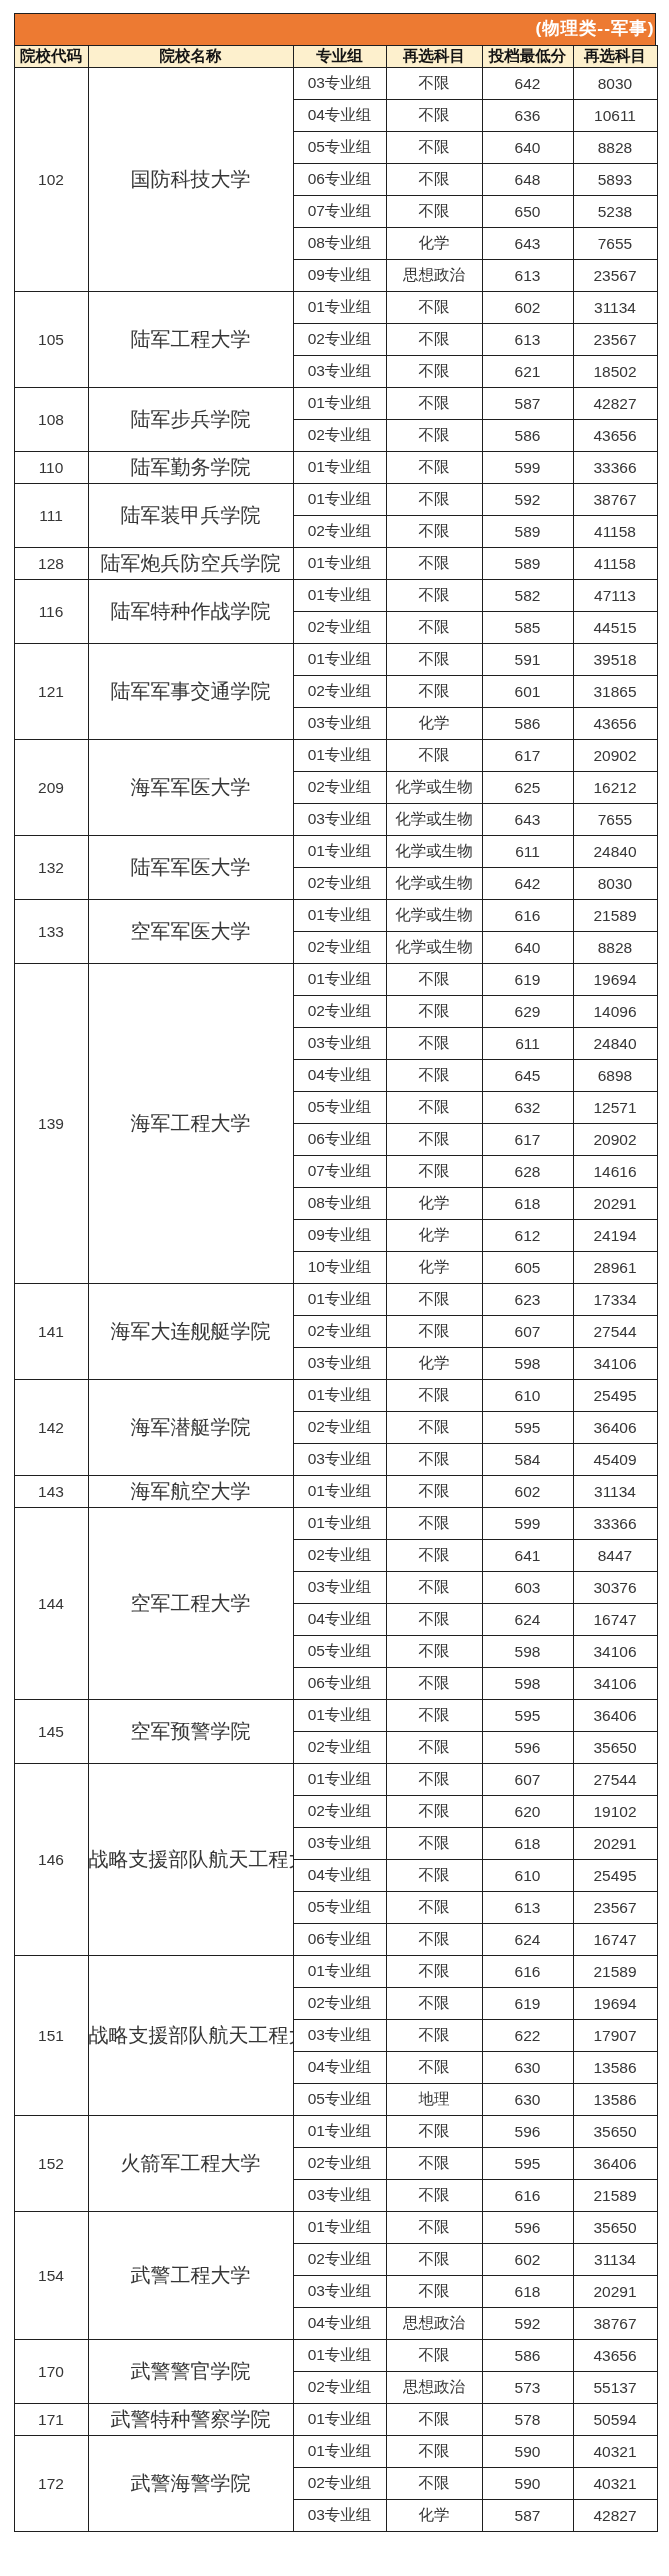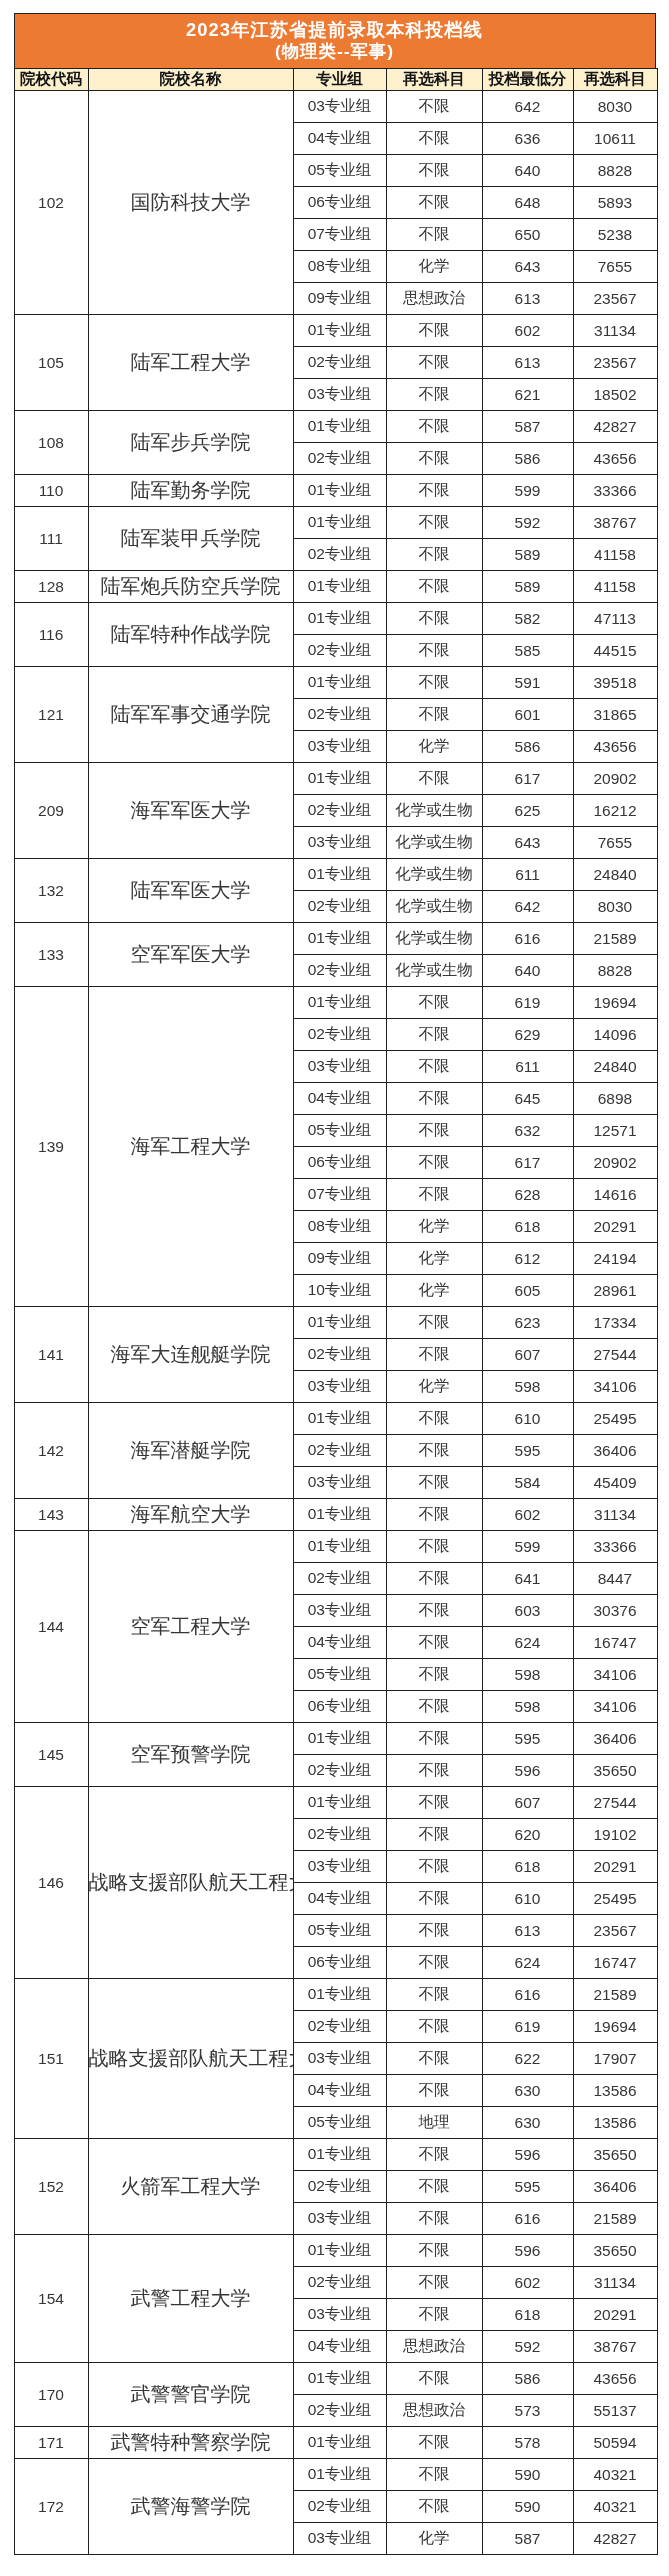--- a/index.html
+++ b/index.html
@@ -23,21 +23,21 @@
   .title-bar{
     border:1px solid var(--border);
     border-bottom:none;
     background:var(--title-bg);
     color:var(--title-text);
     text-align:center;
     font-weight:bold;
     padding:4.8px 0 5.8px 0;
   }
   .title-line1{font-size:18.4px;line-height:23px;letter-spacing:1px;}
-  .title-line2{font-size:17.4px;line-height:21px;letter-spacing:1px;}
+  .title-line2{font-size:17.4px;line-height:21px;letter-spacing:1px;text-align:right;}
   table{
     width:642px;
     border-collapse:collapse;
     table-layout:fixed;
   }
   th,td{
     border:1px solid var(--border);
     text-align:center;
     vertical-align:middle;
     overflow:hidden;
@@ -56,21 +56,20 @@
     background:#FFFFFF;
   }
   td.code-cell{font-size:15.5px;}
   td.name-cell{font-size:20px;}
 </style>
 </head>
 <body>
 
 <div class="sheet">
   <div class="title-bar">
-    <div class="title-line1">2023年江苏省提前录取本科投档线</div>
     <div class="title-line2">(物理类--军事)</div>
   </div>
   <table>
     <colgroup>
       <col style="width:74px">
       <col style="width:205px">
       <col style="width:93px">
       <col style="width:96px">
       <col style="width:91px">
       <col style="width:84px">

